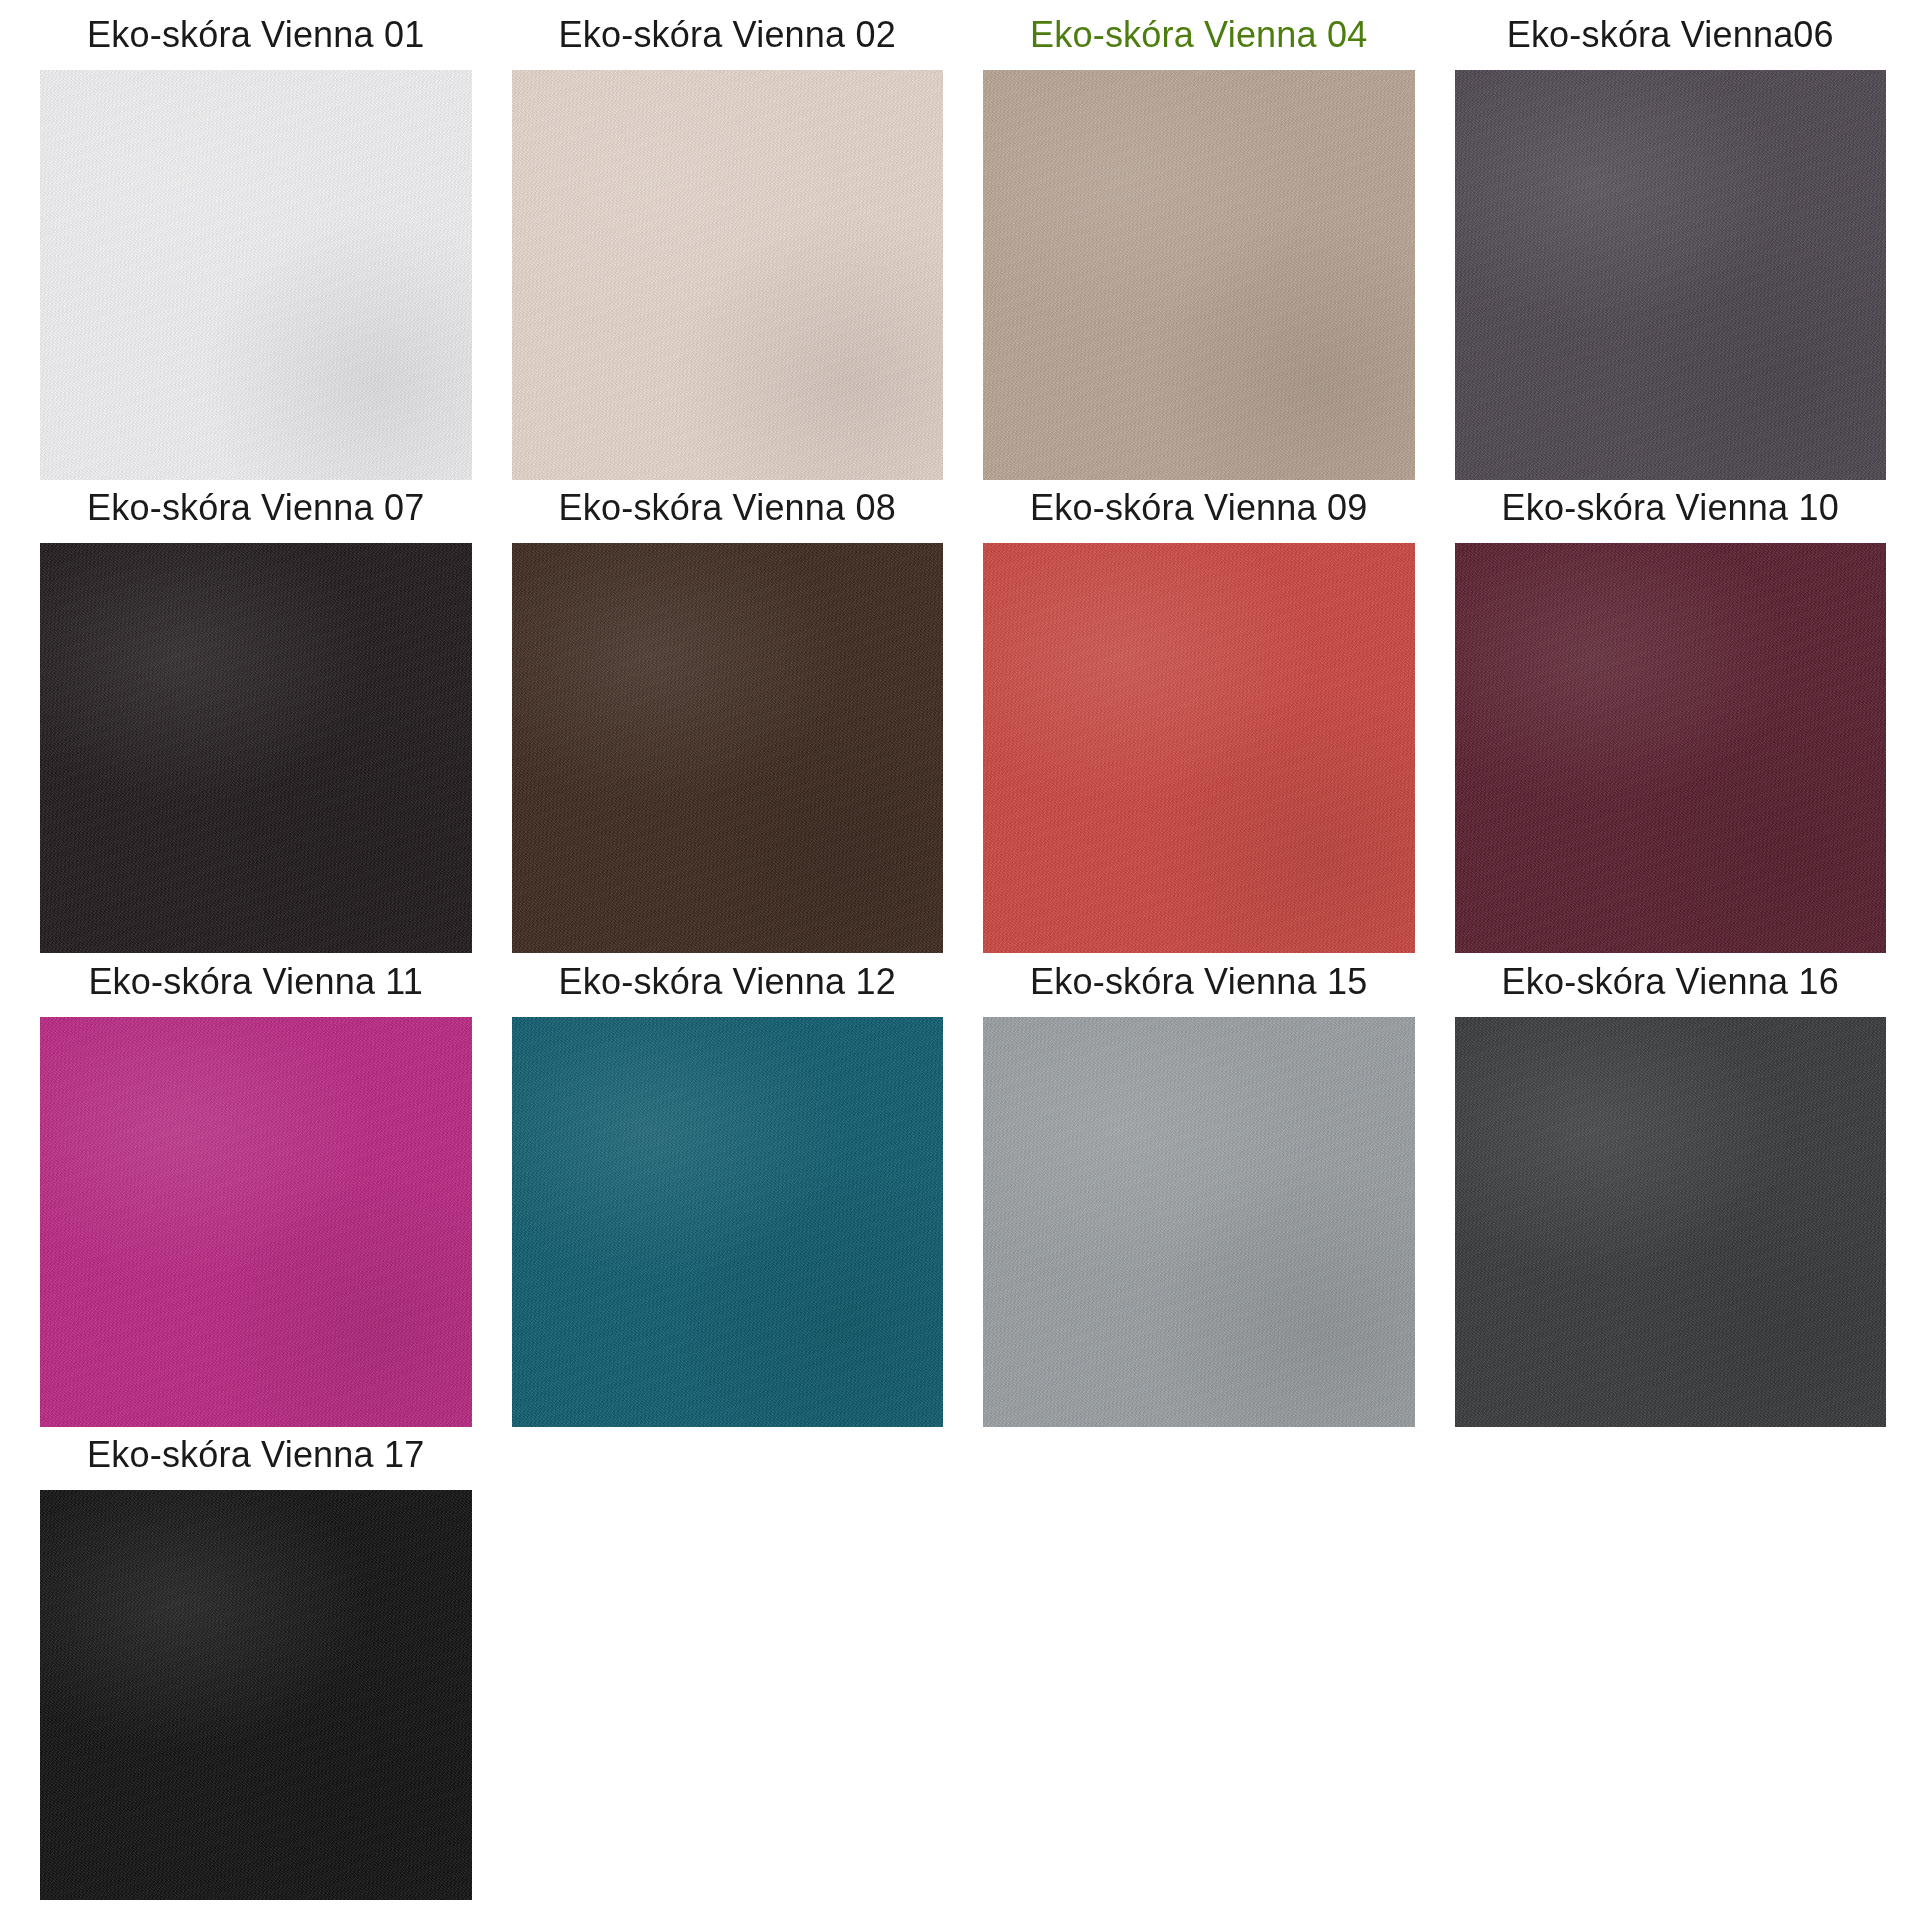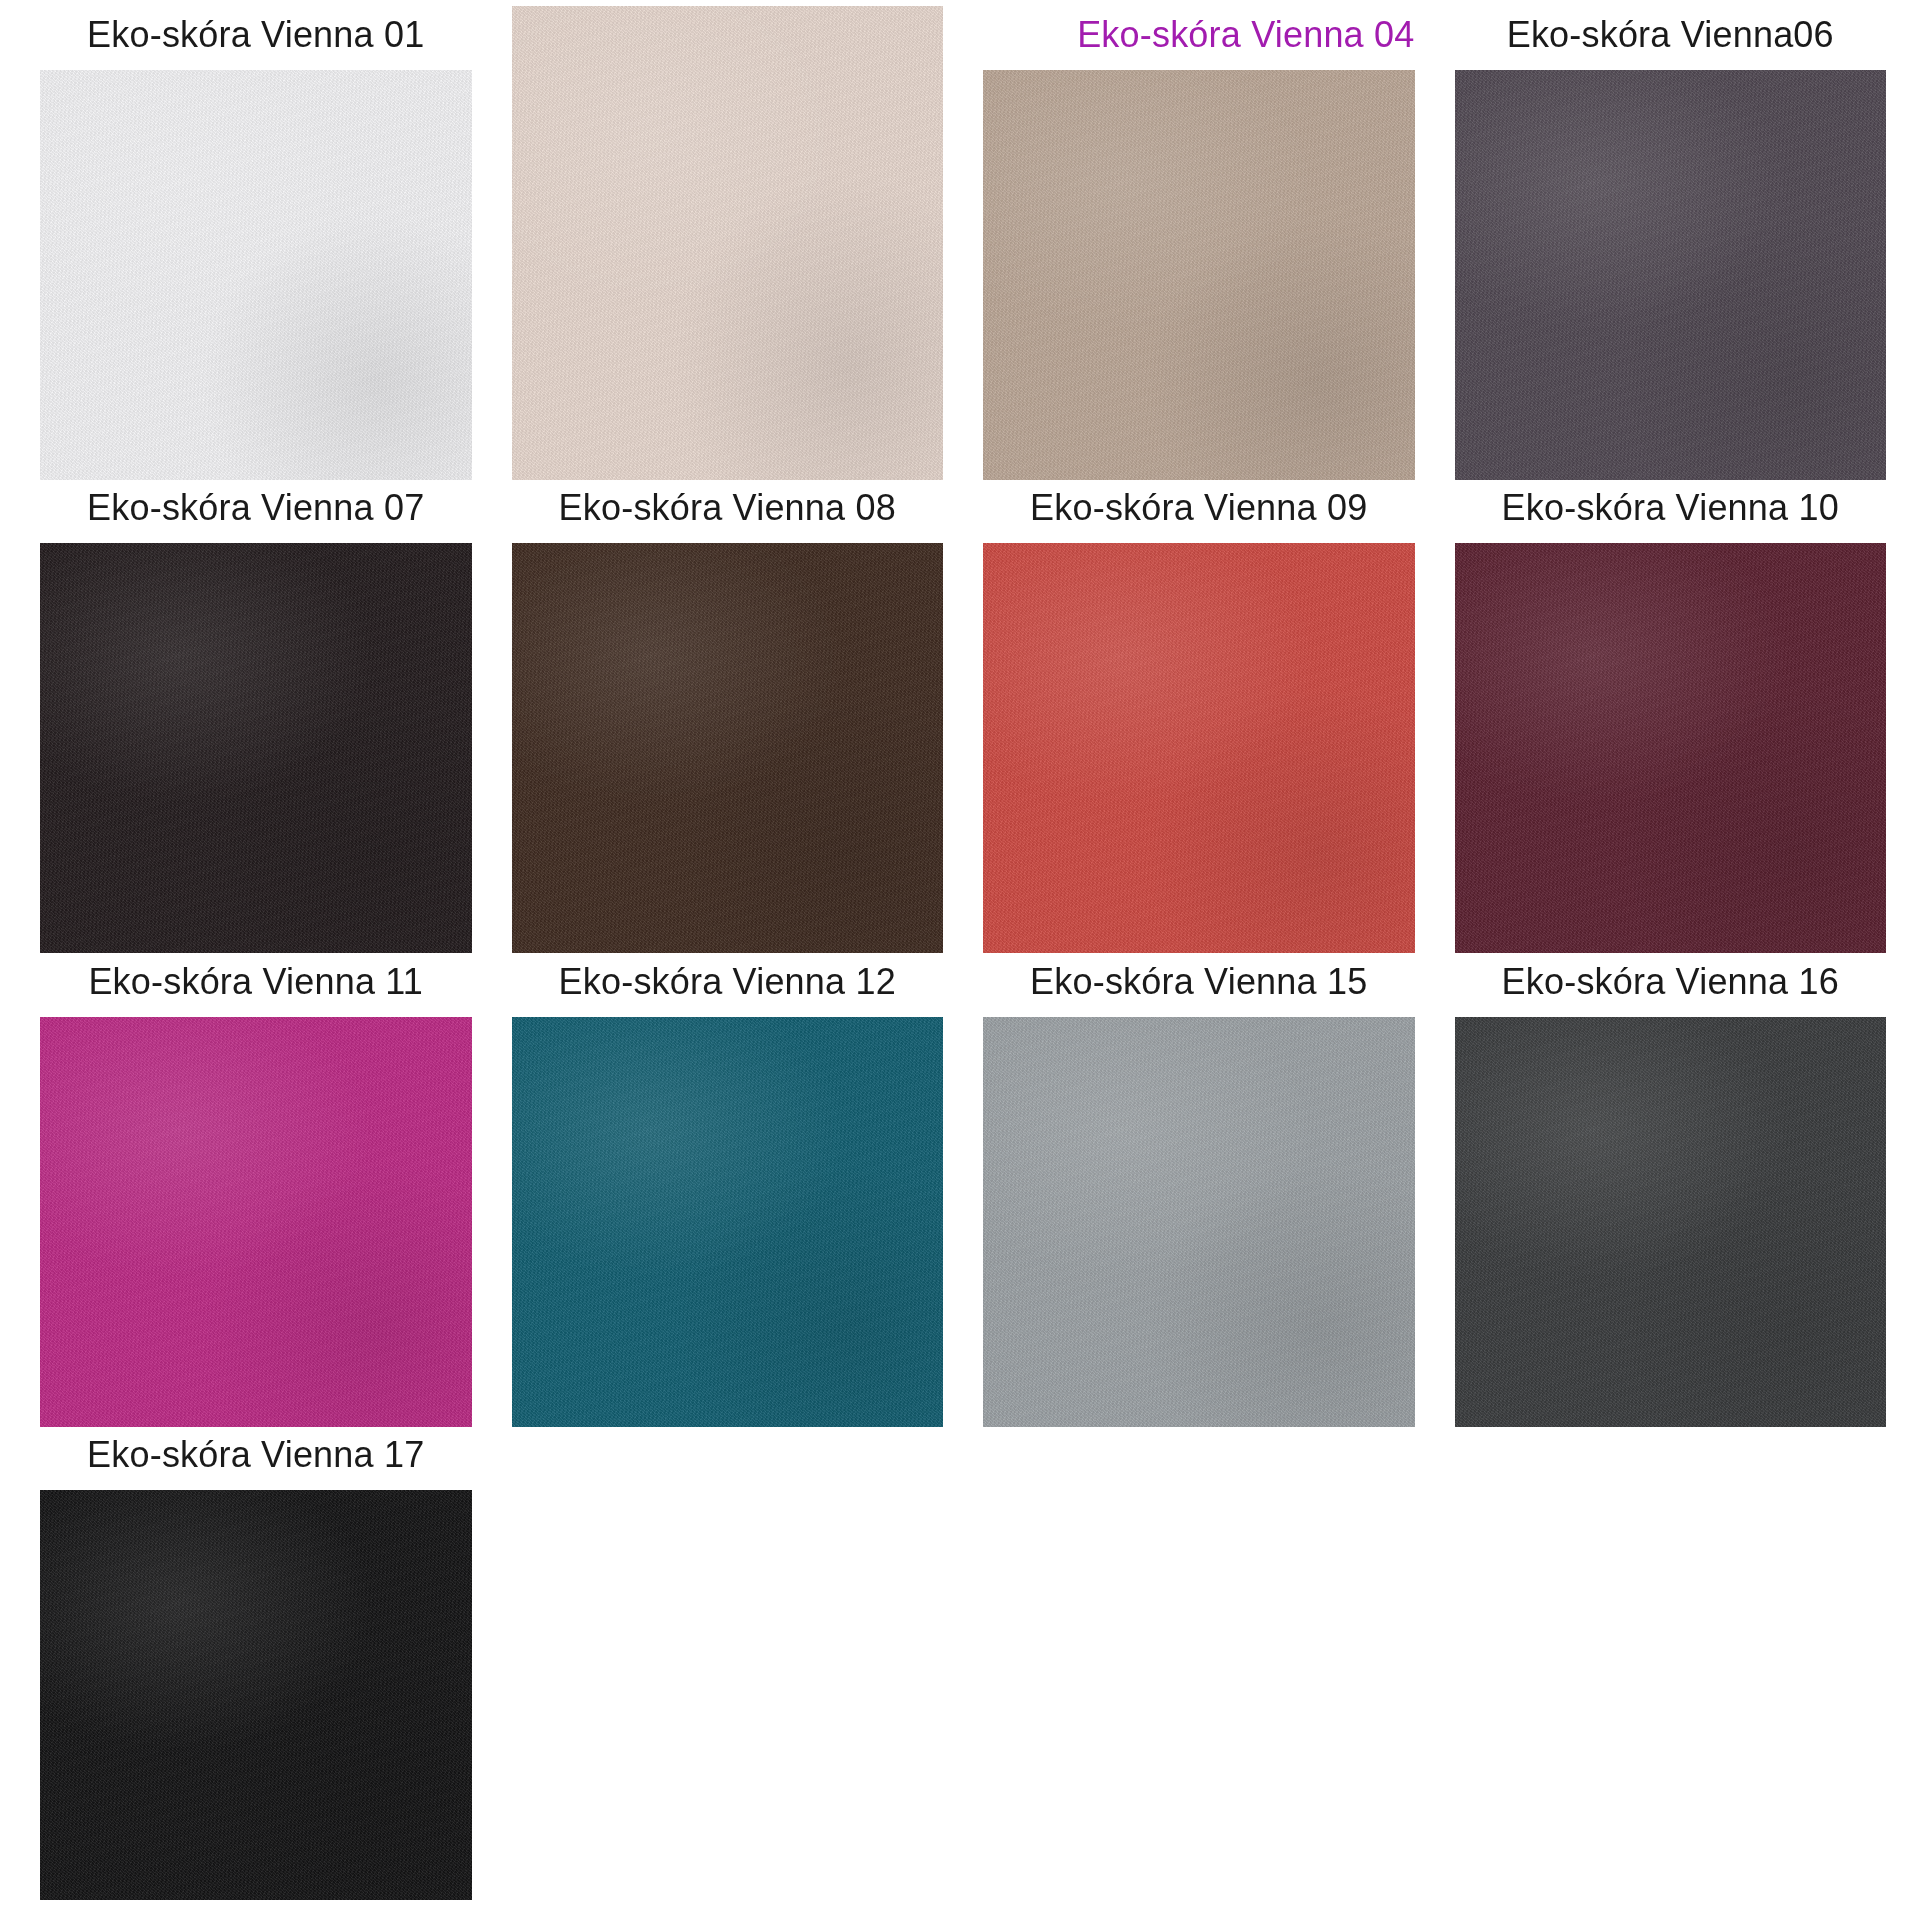--- a/index.html
+++ b/index.html
@@ -80,26 +80,27 @@
 <body style="background: rgb(255, 255, 255);">
 
 <div class="palette-grid">
 
   <div class="swatch-cell">
     <div class="swatch-label" style="color: rgb(26, 26, 26);">Eko-skóra Vienna 01</div>
     <div class="swatch-chip" style="background-color: rgb(244, 244, 246);"></div>
   </div>
 
   <div class="swatch-cell">
+    <div class="swatch-label" style="color: rgb(26, 26, 26);">Eko-skóra Vienna 02</div>
     <div class="swatch-chip" style="background-color: rgb(232, 216, 207);"></div>
   </div>
 
 
   <div class="swatch-cell">
-    <div class="swatch-label" style="color: #a21caf; text-align: right;">Eko-skóra Vienna 04</div>
+    <div class="swatch-label" style="color: #4d7c0f;">Eko-skóra Vienna 04</div>
     <div class="swatch-chip" style="background-color: rgb(188, 168, 151);"></div>
   </div>
 
 
   <div class="swatch-cell">
     <div class="swatch-label" style="color: rgb(26, 26, 26);">Eko-skóra Vienna06</div>
     <div class="swatch-chip" style="background-color: rgb(81, 73, 83);"></div>
   </div>
 
   <div class="swatch-cell">

